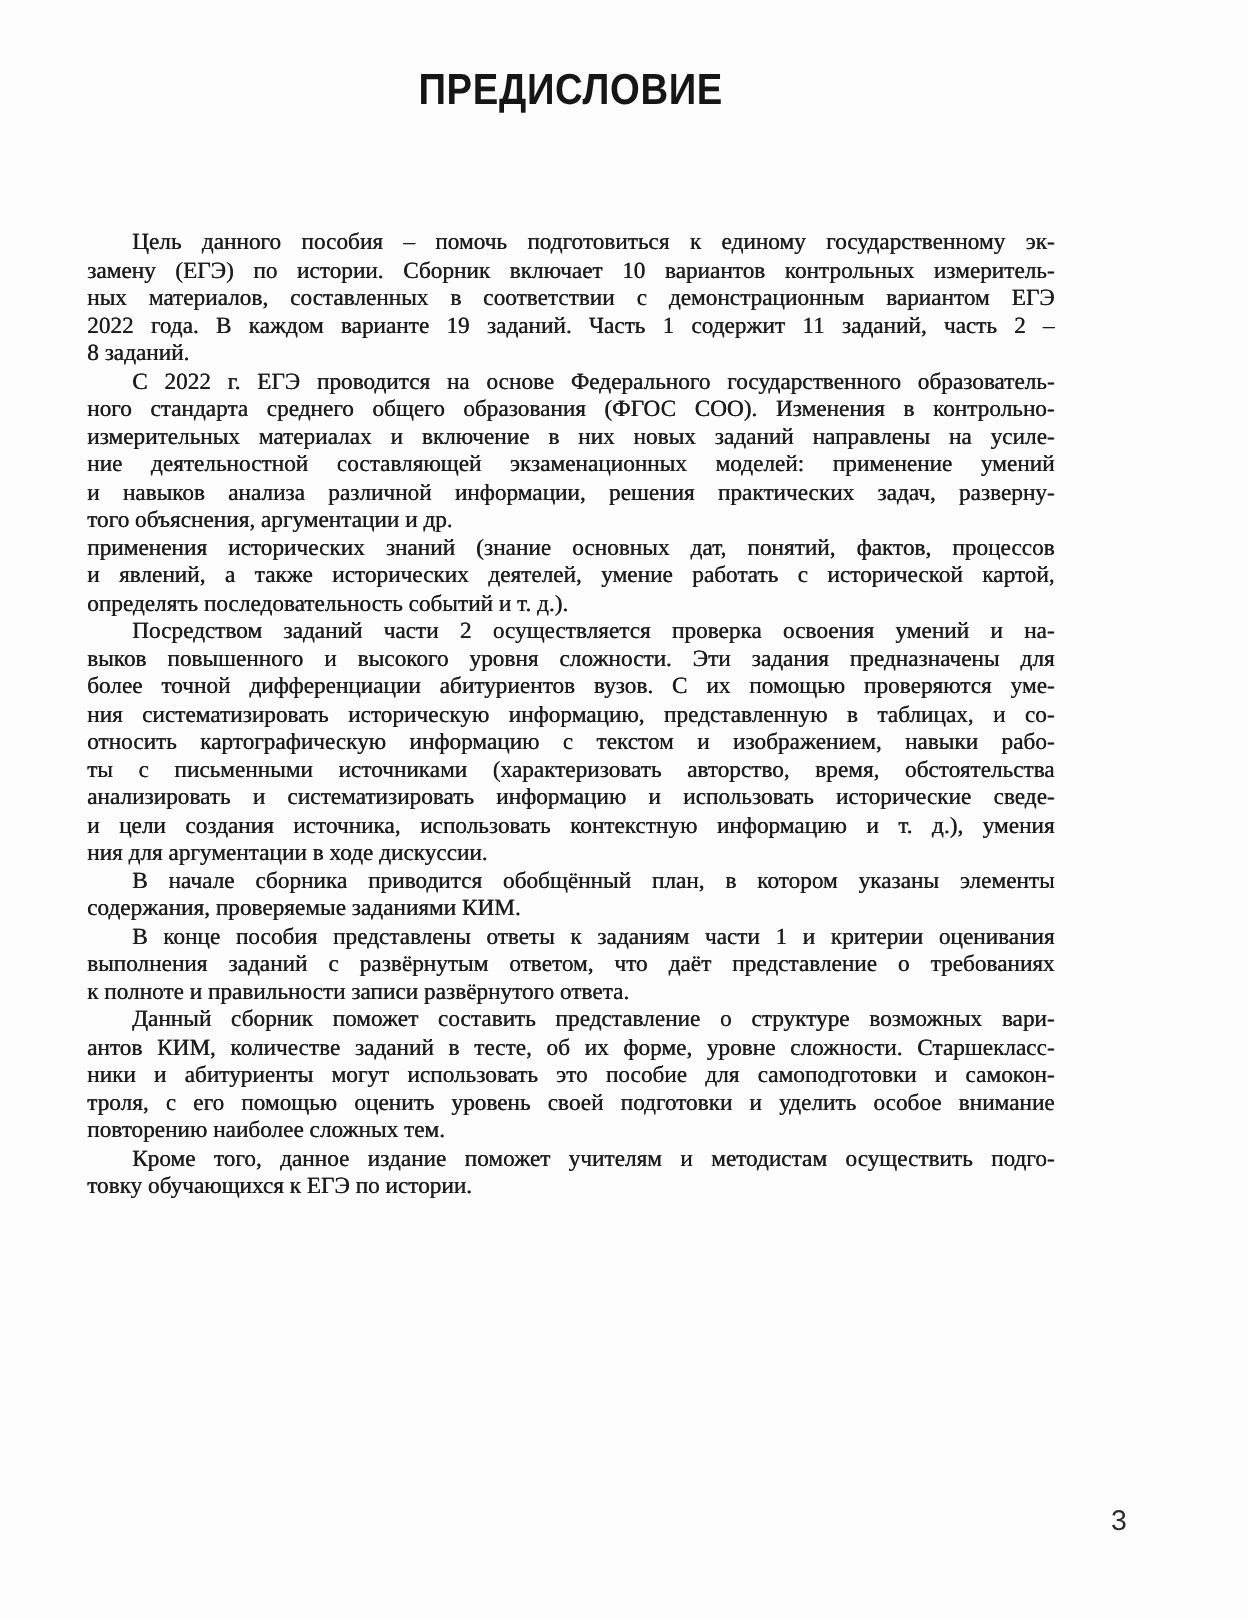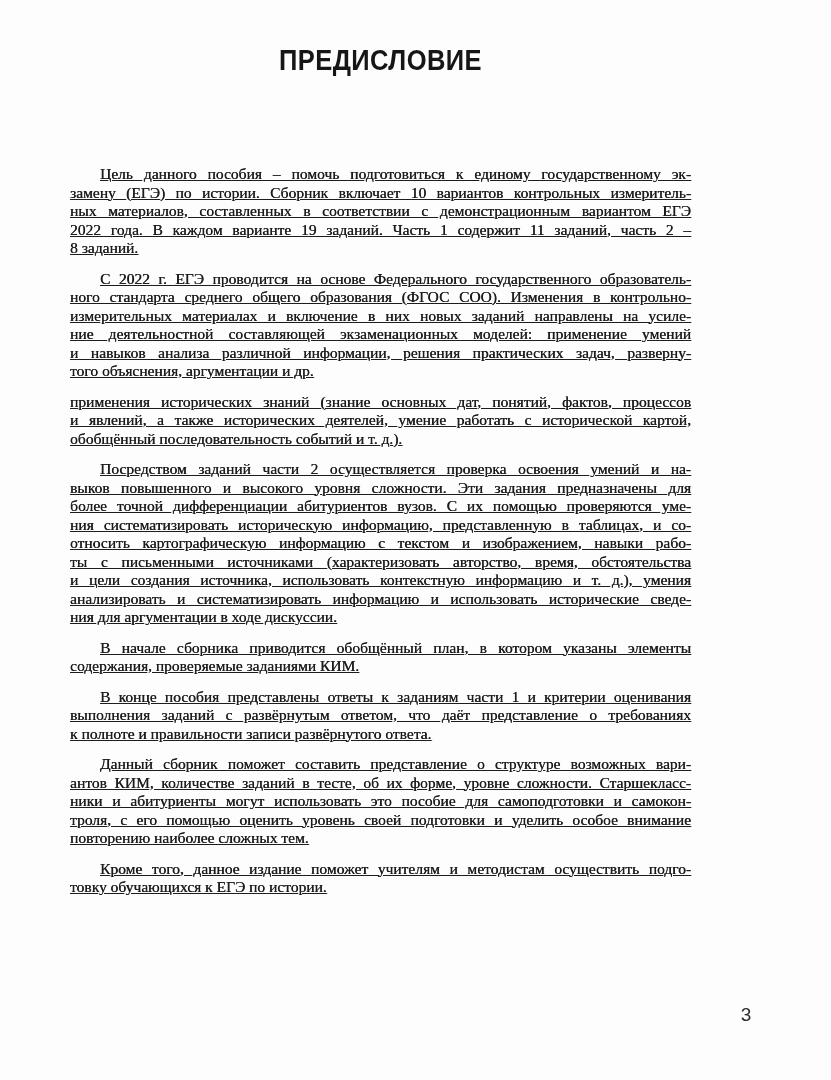--- a/index.html
+++ b/index.html
@@ -40,22 +40,21 @@
   .text-block {
     position: absolute;
     top: 153px;
     left: 58px;
     width: 645px;
     font-size: 15.5px;
     line-height: 18.5px;
     text-shadow: 0.3px 0 0 currentColor;
   }
   .paragraph {
-    margin: 12px;
-    text-decoration: underline;
+    margin: 0;
   }
   .line {
     text-align: justify;
     text-align-last: justify;
     white-space: normal;
   }
   .line.first {
     text-indent: 30px;
   }
   .line.last {
@@ -90,31 +89,31 @@
         <div class="line first">С 2022 г. ЕГЭ проводится на основе Федерального государственного образователь-</div>
         <div class="line">ного стандарта среднего общего образования (ФГОС СОО). Изменения в контрольно-</div>
         <div class="line">измерительных материалах и включение в них новых заданий направлены на усиле-</div>
         <div class="line">ние деятельностной составляющей экзаменационных моделей: применение умений</div>
         <div class="line">и навыков анализа различной информации, решения практических задач, разверну-</div>
         <div class="line last">того объяснения, аргументации и др.</div>
       </div>
       <div class="paragraph">
         <div class="line">применения исторических знаний (знание основных дат, понятий, фактов, процессов</div>
         <div class="line">и явлений, а также исторических деятелей, умение работать с исторической картой,</div>
-        <div class="line last">обобщённый последовательность событий и т. д.).</div>
+        <div class="line last">определять последовательность событий и т. д.).</div>
       </div>
       <div class="paragraph">
         <div class="line first">Посредством заданий части 2 осуществляется проверка освоения умений и на-</div>
         <div class="line">выков повышенного и высокого уровня сложности. Эти задания предназначены для</div>
         <div class="line">более точной дифференциации абитуриентов вузов. С их помощью проверяются уме-</div>
         <div class="line">ния систематизировать историческую информацию, представленную в таблицах, и со-</div>
         <div class="line">относить картографическую информацию с текстом и изображением, навыки рабо-</div>
         <div class="line">ты с письменными источниками (характеризовать авторство, время, обстоятельства</div>
+        <div class="line">анализировать и систематизировать информацию и использовать исторические сведе-</div>
         <div class="line">и цели создания источника, использовать контекстную информацию и т. д.), умения</div>
-        <div class="line">анализировать и систематизировать информацию и использовать исторические сведе-</div>
         <div class="line last">ния для аргументации в ходе дискуссии.</div>
       </div>
       <div class="paragraph">
         <div class="line first">В начале сборника приводится обобщённый план, в котором указаны элементы</div>
         <div class="line last">содержания, проверяемые заданиями КИМ.</div>
       </div>
       <div class="paragraph">
         <div class="line first">В конце пособия представлены ответы к заданиям части 1 и критерии оценивания</div>
         <div class="line">выполнения заданий с развёрнутым ответом, что даёт представление о требованиях</div>
         <div class="line last">к полноте и правильности записи развёрнутого ответа.</div>

